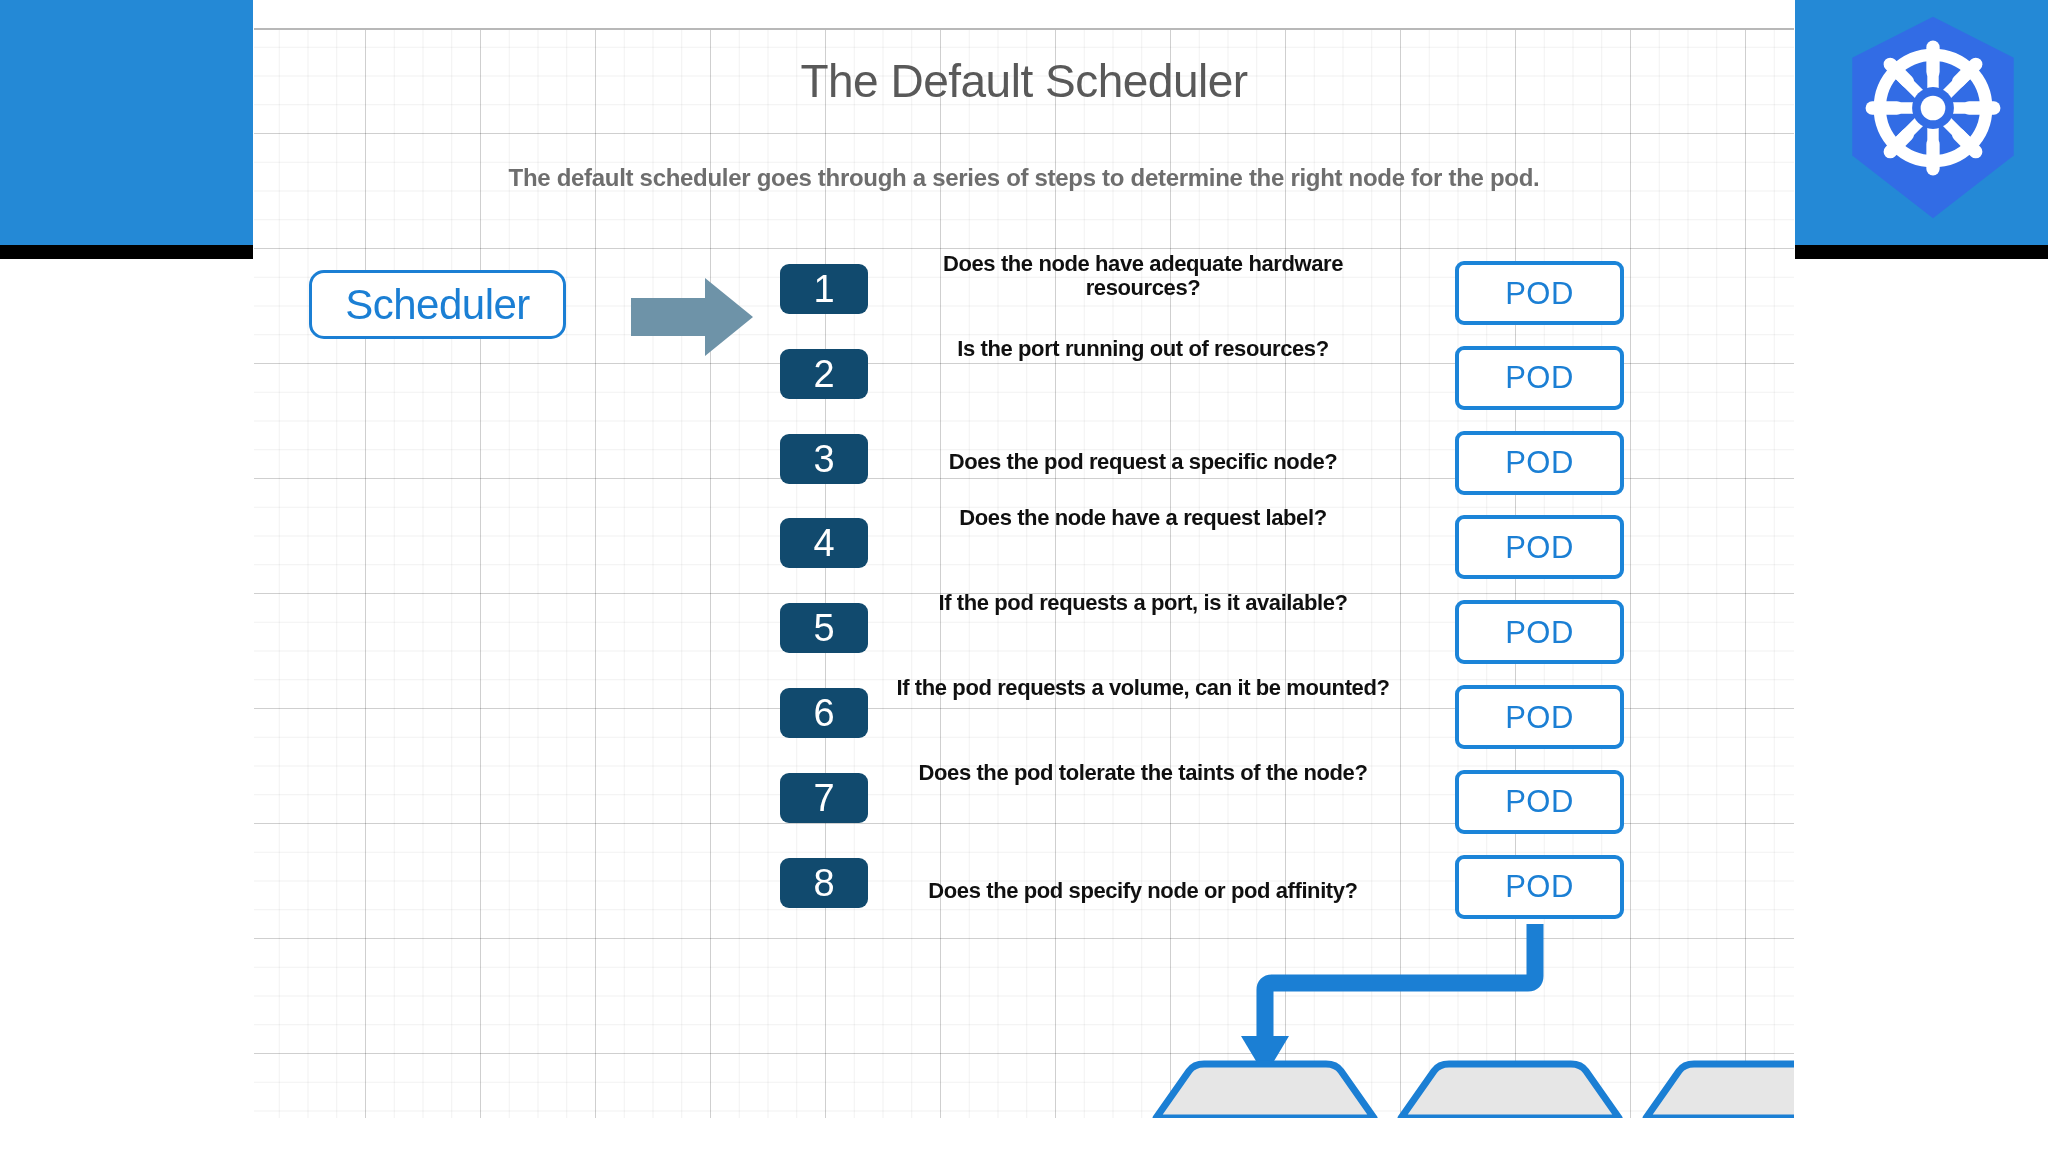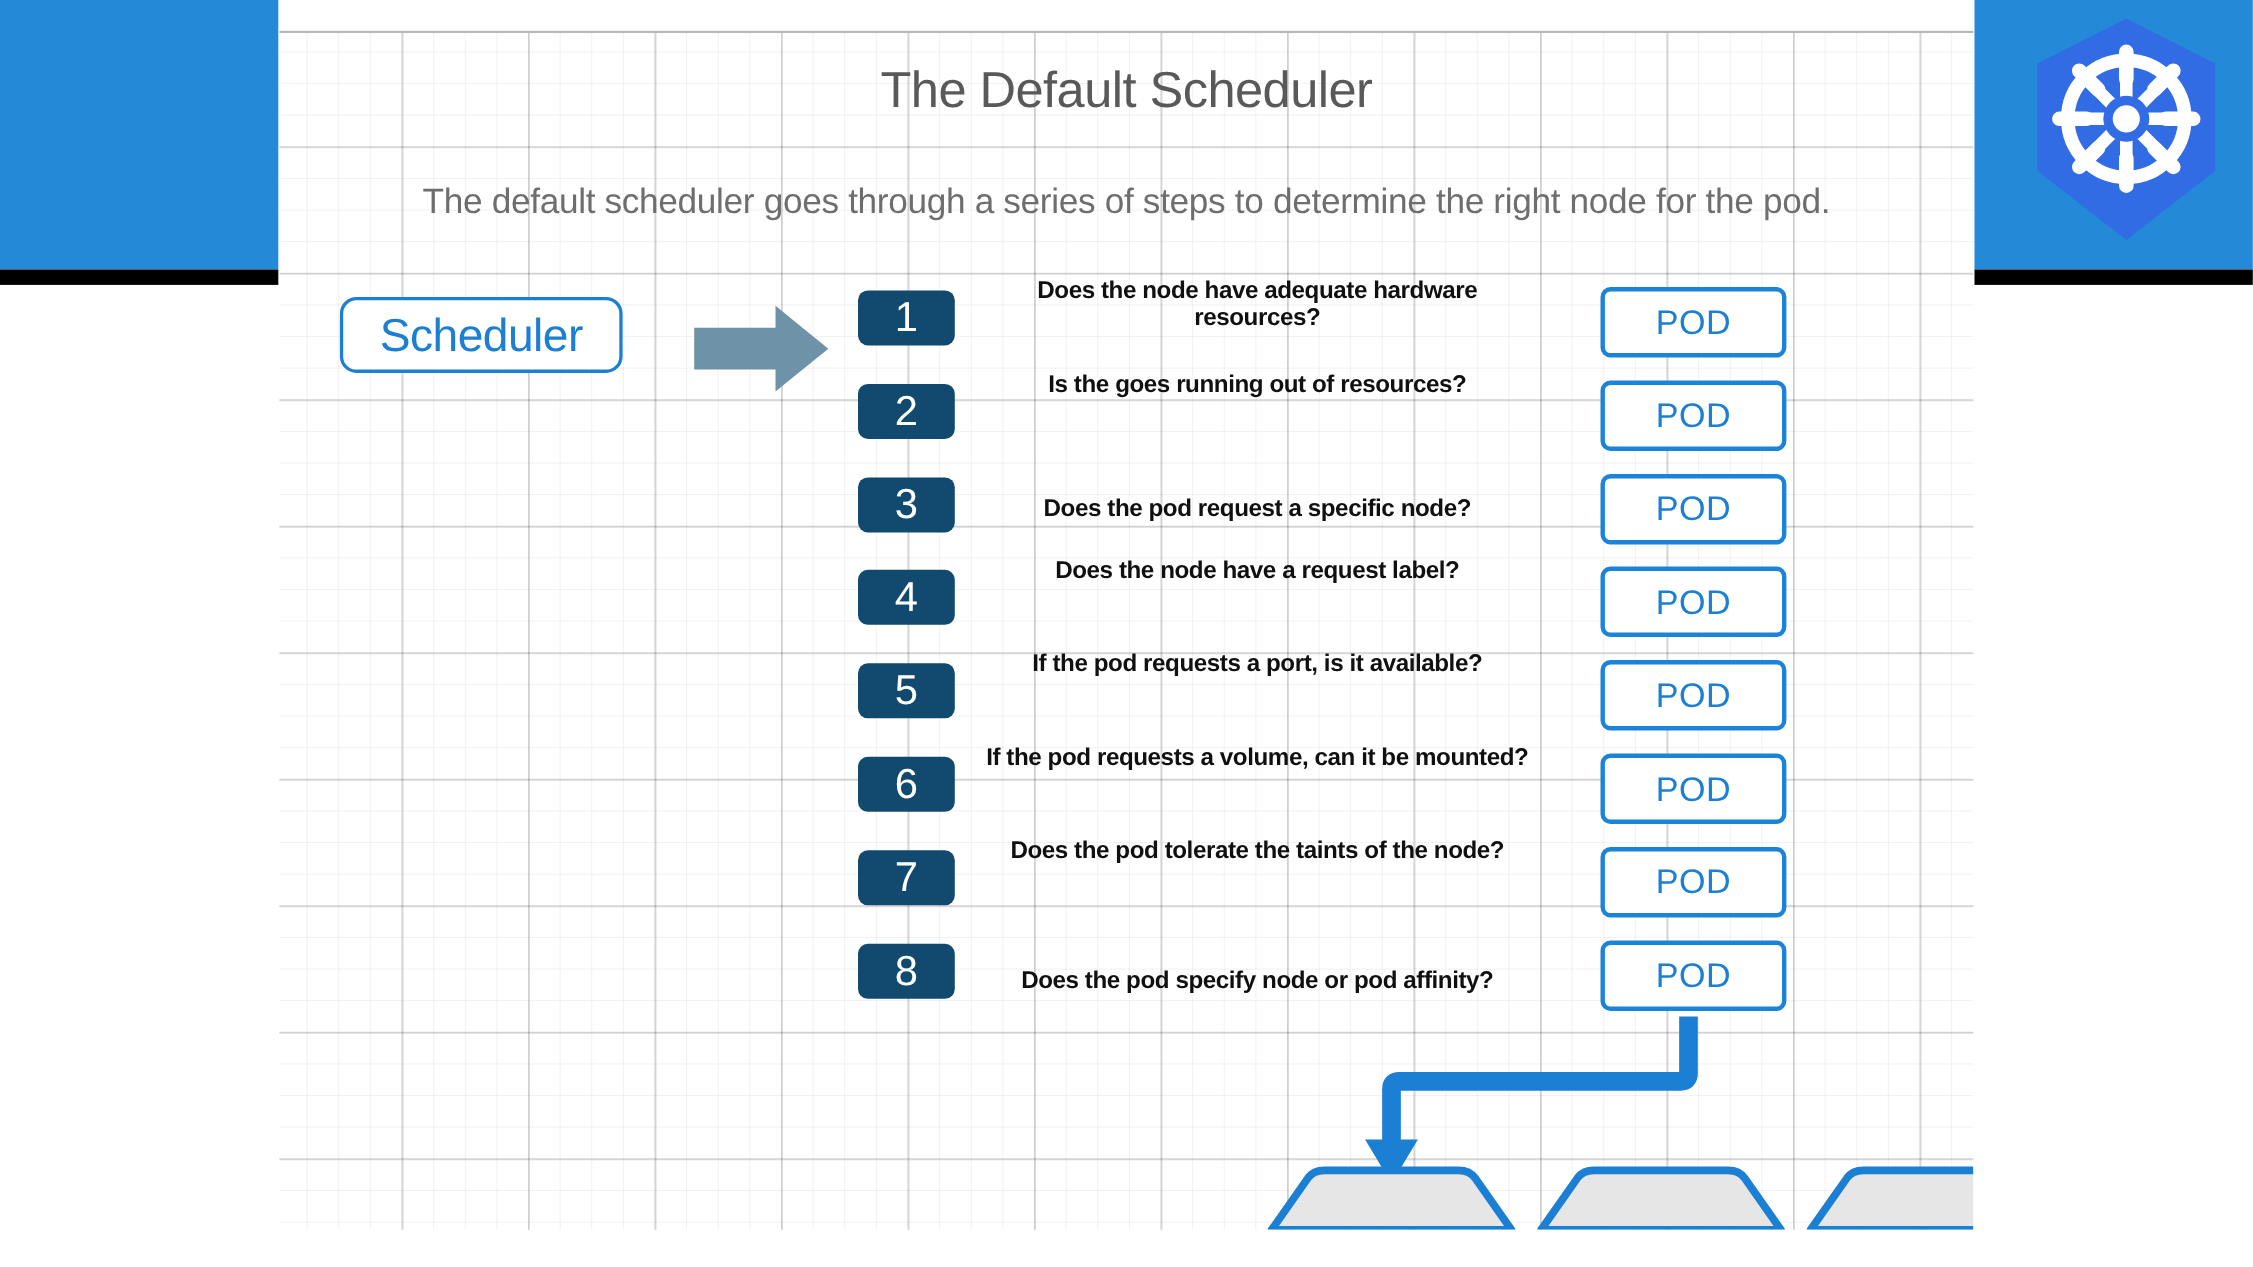--- a/index.html
+++ b/index.html
@@ -55,21 +55,21 @@
   #page-title{
     position:absolute;left:0;top:26px;width:1540px;
     text-align:center;
     font-size:46px;font-weight:300;letter-spacing:-0.5px;
     color:#595959;line-height:1.1;
     white-space:nowrap;
   }
   #page-subtitle{
     position:absolute;left:0;top:134px;width:1540px;
     text-align:center;
-    font-size:32px;font-weight:400;letter-spacing:-0.3px;
+    font-size:24px;font-weight:700;letter-spacing:-0.3px;
     color:#6e6e6e;line-height:1.2;
     white-space:nowrap;
   }
 
   
   #scheduler-box{
     position:absolute;left:55px;top:240px;width:251px;height:63px;
     border:3px solid #1b7fd4;border-radius:15px;
     background:#ffffff;
     display:flex;align-items:center;justify-content:center;
@@ -182,21 +182,21 @@
         </div>
         <div class="step-text" style="top: -12px;">Does the node have adequate hardware resources?</div>
         <div class="pod-box" style="top: -3px;">
           <span class="pod-label">POD</span>
         </div>
       </div>
       <div class="step-row" style="top: 318.8px;">
         <div class="step-badge">
           <span class="step-badge-num">2</span>
         </div>
-        <div class="step-text" style="top: -12px;">Is the goes running out of resources?</div>
+        <div class="step-text" style="top: -12px;">Is the port running out of resources?</div>
         <div class="pod-box" style="top: -3px;">
           <span class="pod-label">POD</span>
         </div>
       </div>
       <div class="step-row" style="top: 403.6px;">
         <div class="step-badge">
           <span class="step-badge-num">3</span>
         </div>
         <div class="step-text" style="top: -12px; margin-top: 28px;">Does the pod request a specific node?</div>
         <div class="pod-box" style="top: -3px;">

